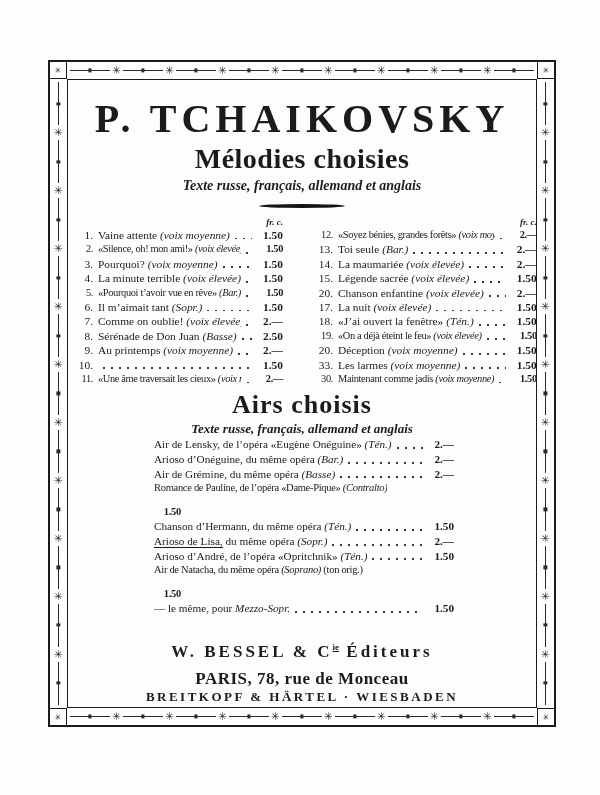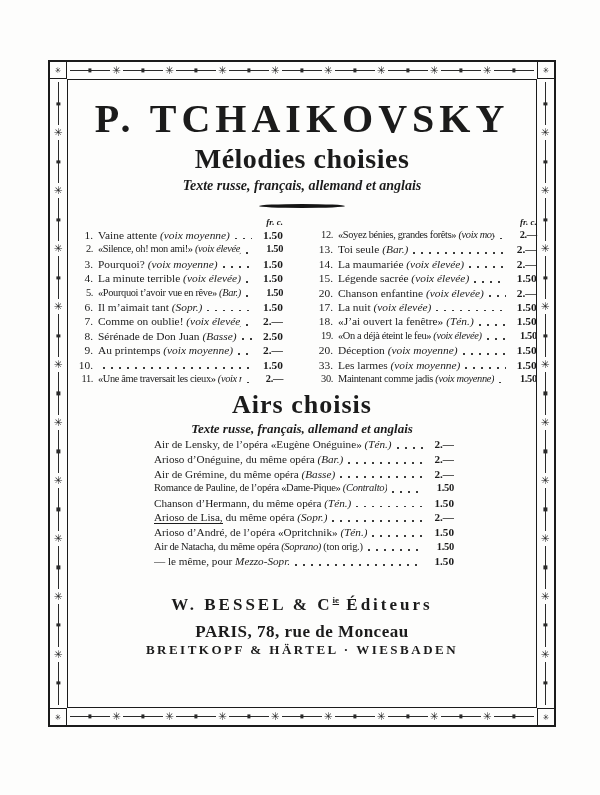--- a/index.html
+++ b/index.html
@@ -55,21 +55,21 @@
   .u{border-bottom:1.1px solid #1b1b1b;}
   .leader{flex:1 1 6px;min-width:0;height:1.8px;align-self:flex-end;margin:0 4px 3px 5px;
           background:repeating-linear-gradient(90deg,#3a3a3a 0 1.8px,transparent 1.8px 8px);}
   .price{flex:none;width:27px;text-align:right;font-weight:700;}
 
   
   .airs-title{margin-top:4px;font-size:26px;font-weight:bold;letter-spacing:1px;}
   .airs-note{margin-top:1px;font-size:13px;font-style:italic;font-weight:600;}
   .airs-list{padding-left:86px;padding-right:82px;text-align:left;}
   .airs-list .row{font-size:11.2px;line-height:14.6px;}
-  .airs-list .row.tight{font-size:10.5px;letter-spacing:-0.3px;}
+  .airs-list .row.tight{font-size:10.5px;letter-spacing:-0.3px;flex-direction:column;}
 
   
   .publisher{margin-top:26px;}
   .pub1{font-size:17px;font-weight:bold;letter-spacing:3px;}
   .pub1 sup{font-size:9px;text-decoration:underline;letter-spacing:0;}
   .pub2{margin-top:7px;font-size:17px;font-weight:bold;letter-spacing:0.5px;}
   .pub3{font-size:13px;font-weight:bold;letter-spacing:2.5px;}
 </style>
 </head>
 <body>

